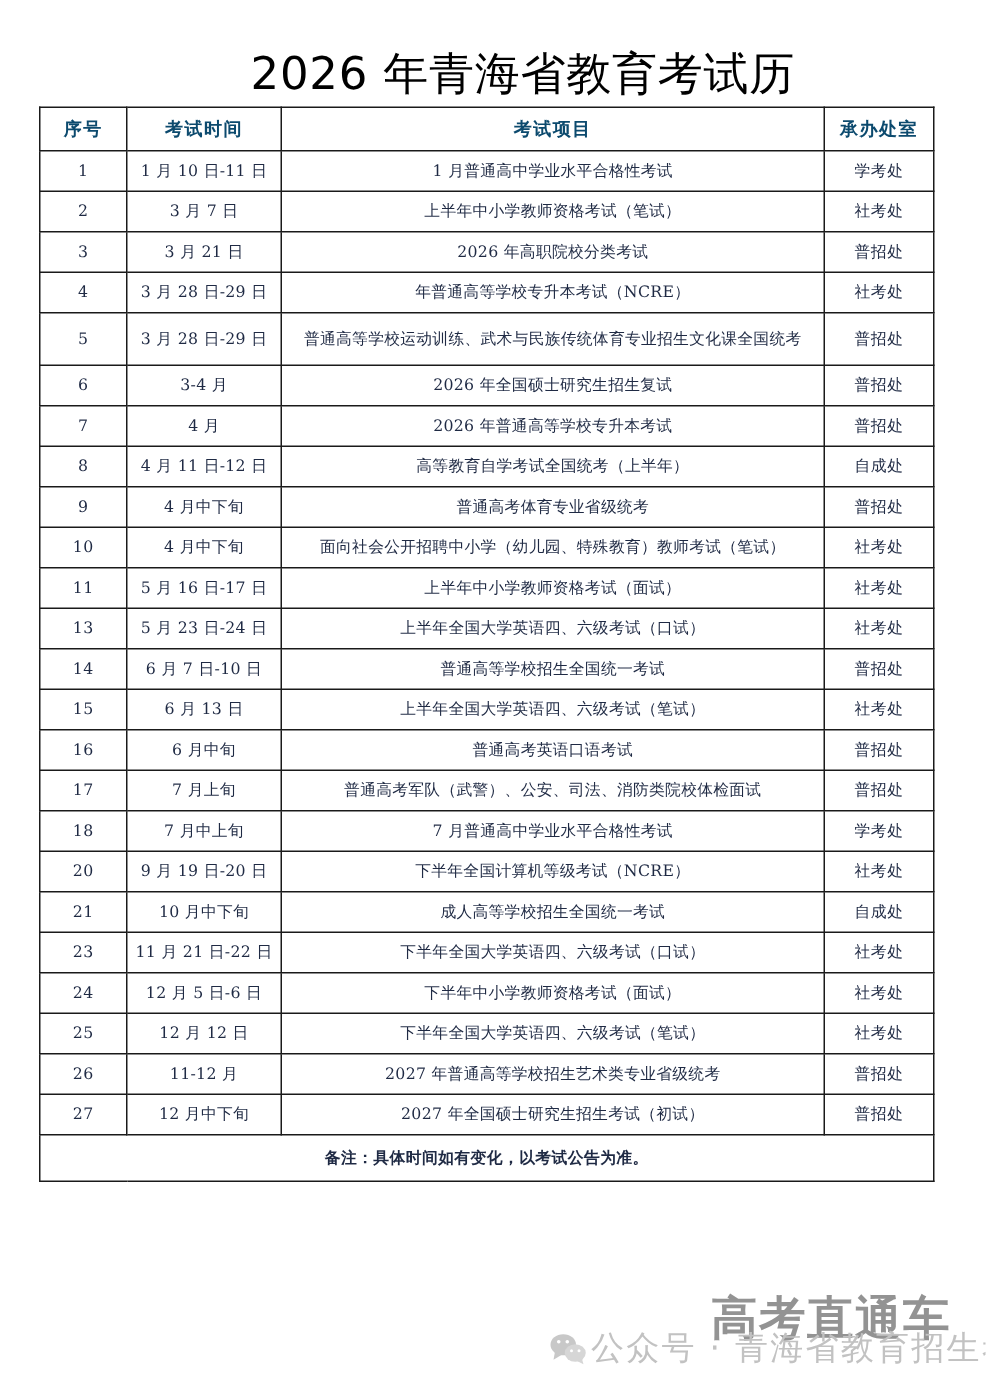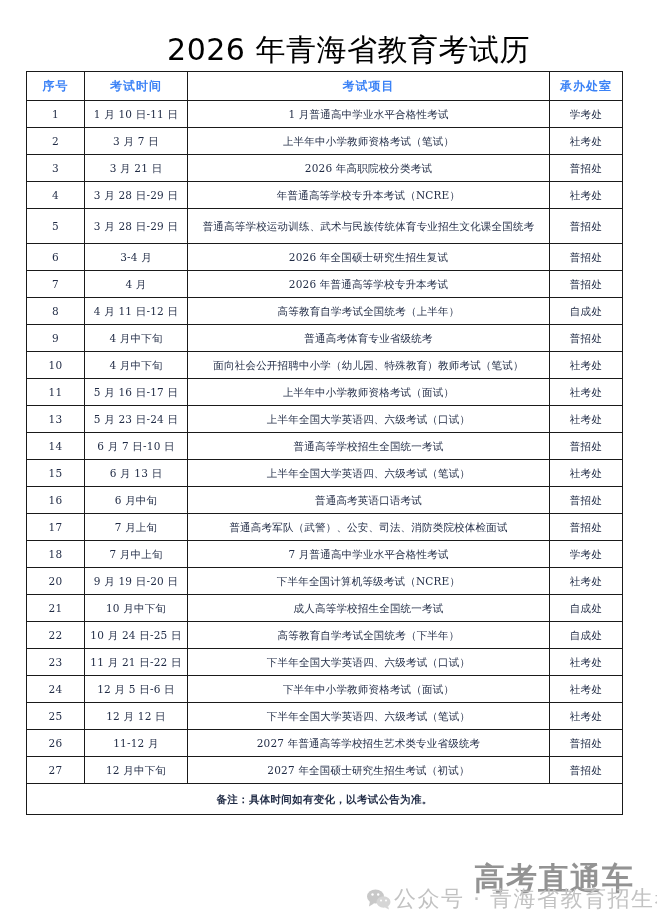--- a/index.html
+++ b/index.html
@@ -53,21 +53,21 @@
     border: 1px solid #1a1a1a;
     padding: 0 2px;
     text-align: center;
     vertical-align: middle;
     color: #1f2a44;
     font-size: 10.5px;
     line-height: 13px;
   }
   #calendar-table thead th {
     font-weight: 700;
-    color: #3b82f6;
+    color: #0c4a6e;
     font-size: 12px;
     height: 28px;
     letter-spacing: 1px;
   }
   #calendar-table tbody td {
     height: 26px;
   }
   #calendar-table tbody tr.two-line td {
     height: 34px;
   }
@@ -256,26 +256,20 @@
           <td class="cell-item">下半年全国计算机等级考试（NCRE）</td>
           <td class="cell-dept">社考处</td>
         </tr>
         <tr>
           <td class="cell-seq">21</td>
           <td class="cell-time">10 月中下旬</td>
           <td class="cell-item">成人高等学校招生全国统一考试</td>
           <td class="cell-dept">自成处</td>
         </tr>
         <tr>
-          <td class="cell-seq">22</td>
-          <td class="cell-time">10 月 24 日-25 日</td>
-          <td class="cell-item">高等教育自学考试全国统考（下半年）</td>
-          <td class="cell-dept">自成处</td>
-        </tr>
-        <tr>
           <td class="cell-seq">23</td>
           <td class="cell-time">11 月 21 日-22 日</td>
           <td class="cell-item">下半年全国大学英语四、六级考试（口试）</td>
           <td class="cell-dept">社考处</td>
         </tr>
         <tr>
           <td class="cell-seq">24</td>
           <td class="cell-time">12 月 5 日-6 日</td>
           <td class="cell-item">下半年中小学教师资格考试（面试）</td>
           <td class="cell-dept">社考处</td>

